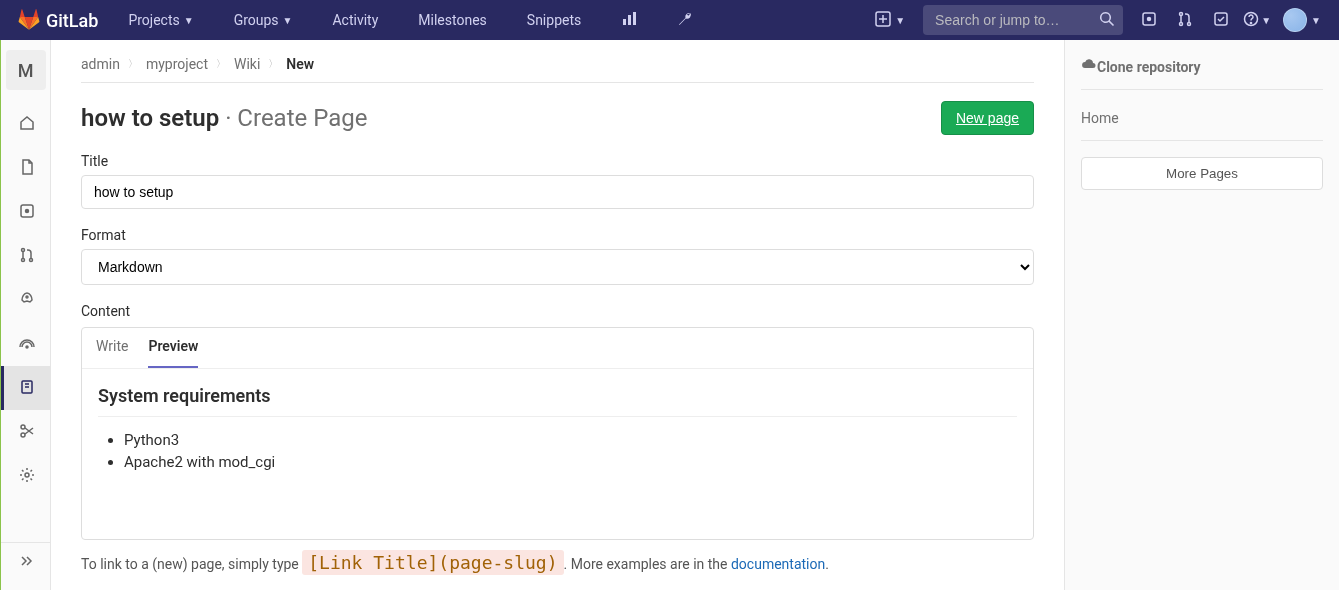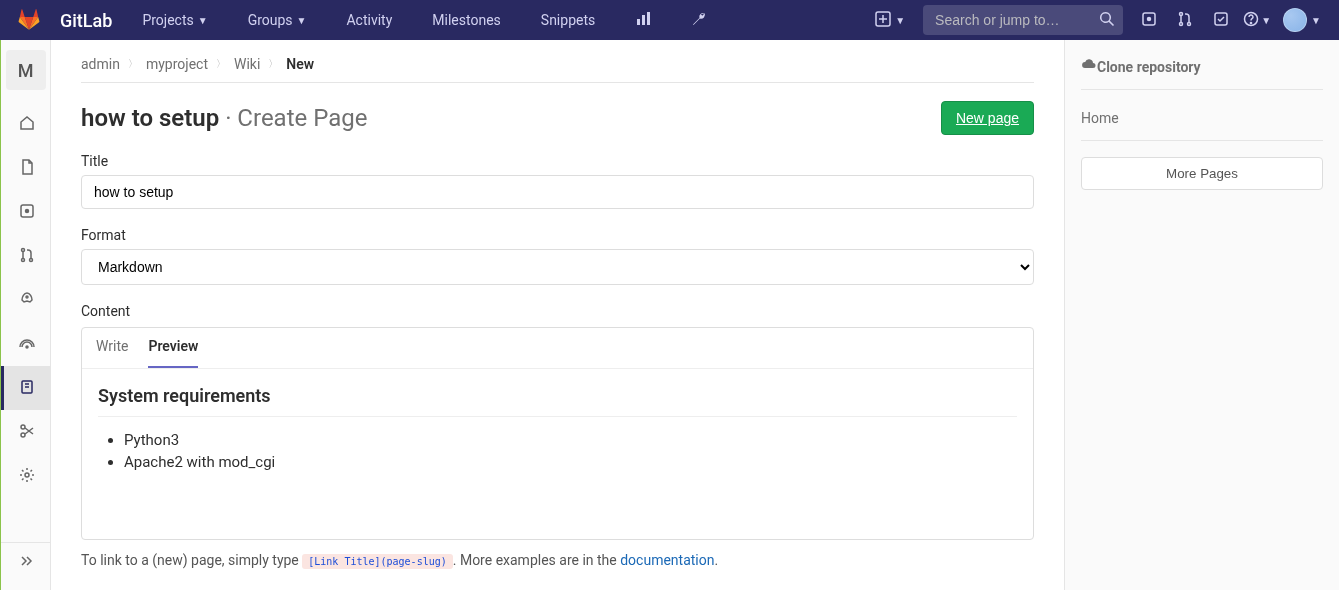--- a/index.html
+++ b/index.html
@@ -1,20 +1,20 @@
 <!DOCTYPE html>
 <html><head>
 <meta charset="utf-8">
 <style>
 * { box-sizing: border-box; margin: 0; padding: 0; }
 body { font-family: -apple-system, BlinkMacSystemFont, "Segoe UI", Roboto, "Helvetica Neue", Arial, sans-serif; font-size: 14px; color: #2e2e2e; background: #fff; width: 1339px; height: 590px; overflow: hidden; }
 
 
 .navbar { height: 40px; background: #292961; display: flex; align-items: center; padding: 0 10px; color: #fff; }
-.navbar .logo { display: flex; align-items: center; gap: 20px; padding: 0 8px; }
+.navbar .logo { display: flex; align-items: center; gap: 6px; padding: 0 8px; }
 .navbar .logo-icon svg { display: block; }
 .navbar .brand { font-size: 18px; font-weight: 500; color: #fff; }
 .navbar .nav-left { display: flex; align-items: center; gap: 16px; margin-left: 10px; }
 .navbar .nav-item { padding: 0 12px; height: 40px; display: flex; align-items: center; color: #d1d1f0; font-size: 14px; cursor: pointer; gap: 4px; }
 .navbar .spacer { flex: 1; }
 .navbar .nav-right { display: flex; align-items: center; gap: 0; }
 .navbar .plus-btn { padding: 0 10px; height: 40px; display: flex; align-items: center; color: #d1d1f0; cursor: pointer; gap: 4px; }
 .navbar .search-box { position: relative; display: flex; align-items: center; background: #4a4a7a; border-radius: 4px; height: 30px; margin: 0 8px; width: 200px; }
 .navbar .search-box input { background: transparent; border: none; outline: none; color: #d1d1f0; padding: 0 30px 0 12px; width: 100%; font-size: 14px; }
 .navbar .search-box input::placeholder { color: #bababf; }
@@ -63,21 +63,21 @@
 .tabs { display: flex; gap: 20px; padding: 10px 14px 0 14px; border-bottom: 1px solid #eee; }
 .tab { padding-bottom: 12px; color: #707070; cursor: pointer; font-size: 14px; }
 .tab.active { color: #2e2e2e; font-weight: 600; border-bottom: 2px solid #6666c4; }
 .preview-body { padding: 16px; min-height: 170px; }
 .preview-body h2 { font-size: 18px; font-weight: 600; padding-bottom: 10px; border-bottom: 1px solid #eee; margin-bottom: 14px; }
 .preview-body ul { padding-left: 26px; }
 .preview-body li { margin: 4px 0; font-size: 15px; }
 
 
 .help-text { margin-top: 12px; font-size: 14px; color: #555; }
-.help-text code { background: #fbe5e1; color: #1d4ed8; padding: 2px 6px; border-radius: 3px; font-family: Menlo, Monaco, Consolas, monospace; font-size: 10px; }
+.help-text code { background: #fbe5e1; color: #a16207; padding: 2px 6px; border-radius: 3px; font-family: Menlo, Monaco, Consolas, monospace; font-size: 18px; }
 .help-text a { color: #1b69b6; text-decoration: none; cursor: pointer; }
 
 
 .right-pane .clone-link { display: flex; align-items: flex-end; color: #707070; cursor: pointer; padding-bottom: 14px; border-bottom: 1px solid #e5e5e5; margin-bottom: 14px; font-weight: bold; }
 .right-pane .page-link { color: #707070; cursor: pointer; padding: 6px 0 14px 0; border-bottom: 1px solid #e5e5e5; display: block; }
 .right-pane .more-btn { width: 100%; background: #fff; border: 1px solid #ddd; border-radius: 4px; padding: 8px; text-align: center; color: #555; cursor: pointer; margin-top: 16px; }
 
 .chev { font-size: 10px; }
 </style>
 </head>

